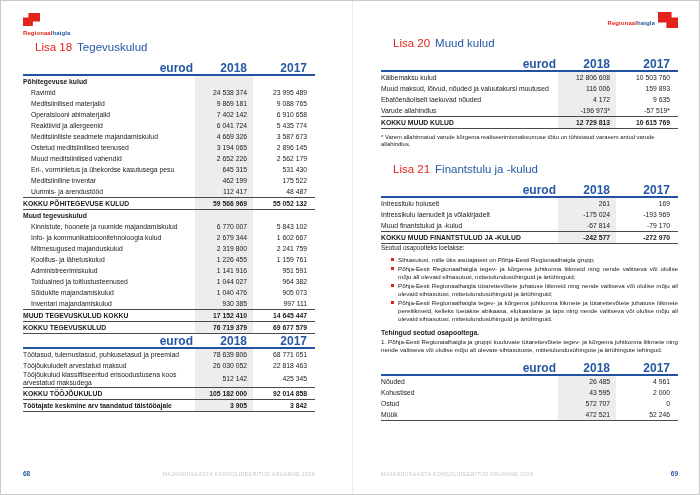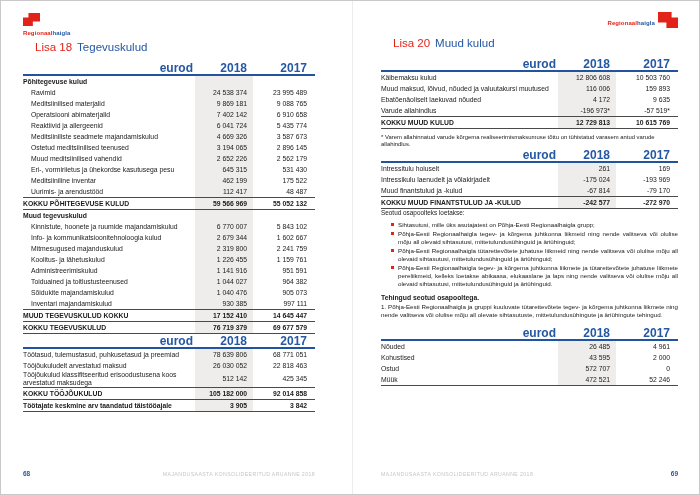--- a/index.html
+++ b/index.html
@@ -282,20 +282,23 @@
           <div class="tcell c2">-57 519*</div>
         </div>
         <div class="trow row-total">
           <div class="tcell c0">KOKKU MUUD KULUD</div>
           <div class="tcell c1">12 729 813</div>
           <div class="tcell c2">10 615 769</div>
         </div>
       </div>
     <p class="footnote">* Varem allahinnatud varude kõrgema realiseerimismaksumuse tõttu on tühistatud varasem antud varude allahindlus.</p>
 
+    <h2 class="lisa-title mt-sec">
+      <span class="num">Lisa 21</span><span class="ttl">Finantstulu ja -kulud</span>
+    </h2>
     <div class="ftable">
         <div class="trow thead">
           <div class="tcell c0">eurod</div>
           <div class="tcell c1">2018</div>
           <div class="tcell c2">2017</div>
         </div>
         <div class="trow row-plain">
           <div class="tcell c0">Intressitulu hoiuselt</div>
           <div class="tcell c1">261</div>
           <div class="tcell c2">169</div>

